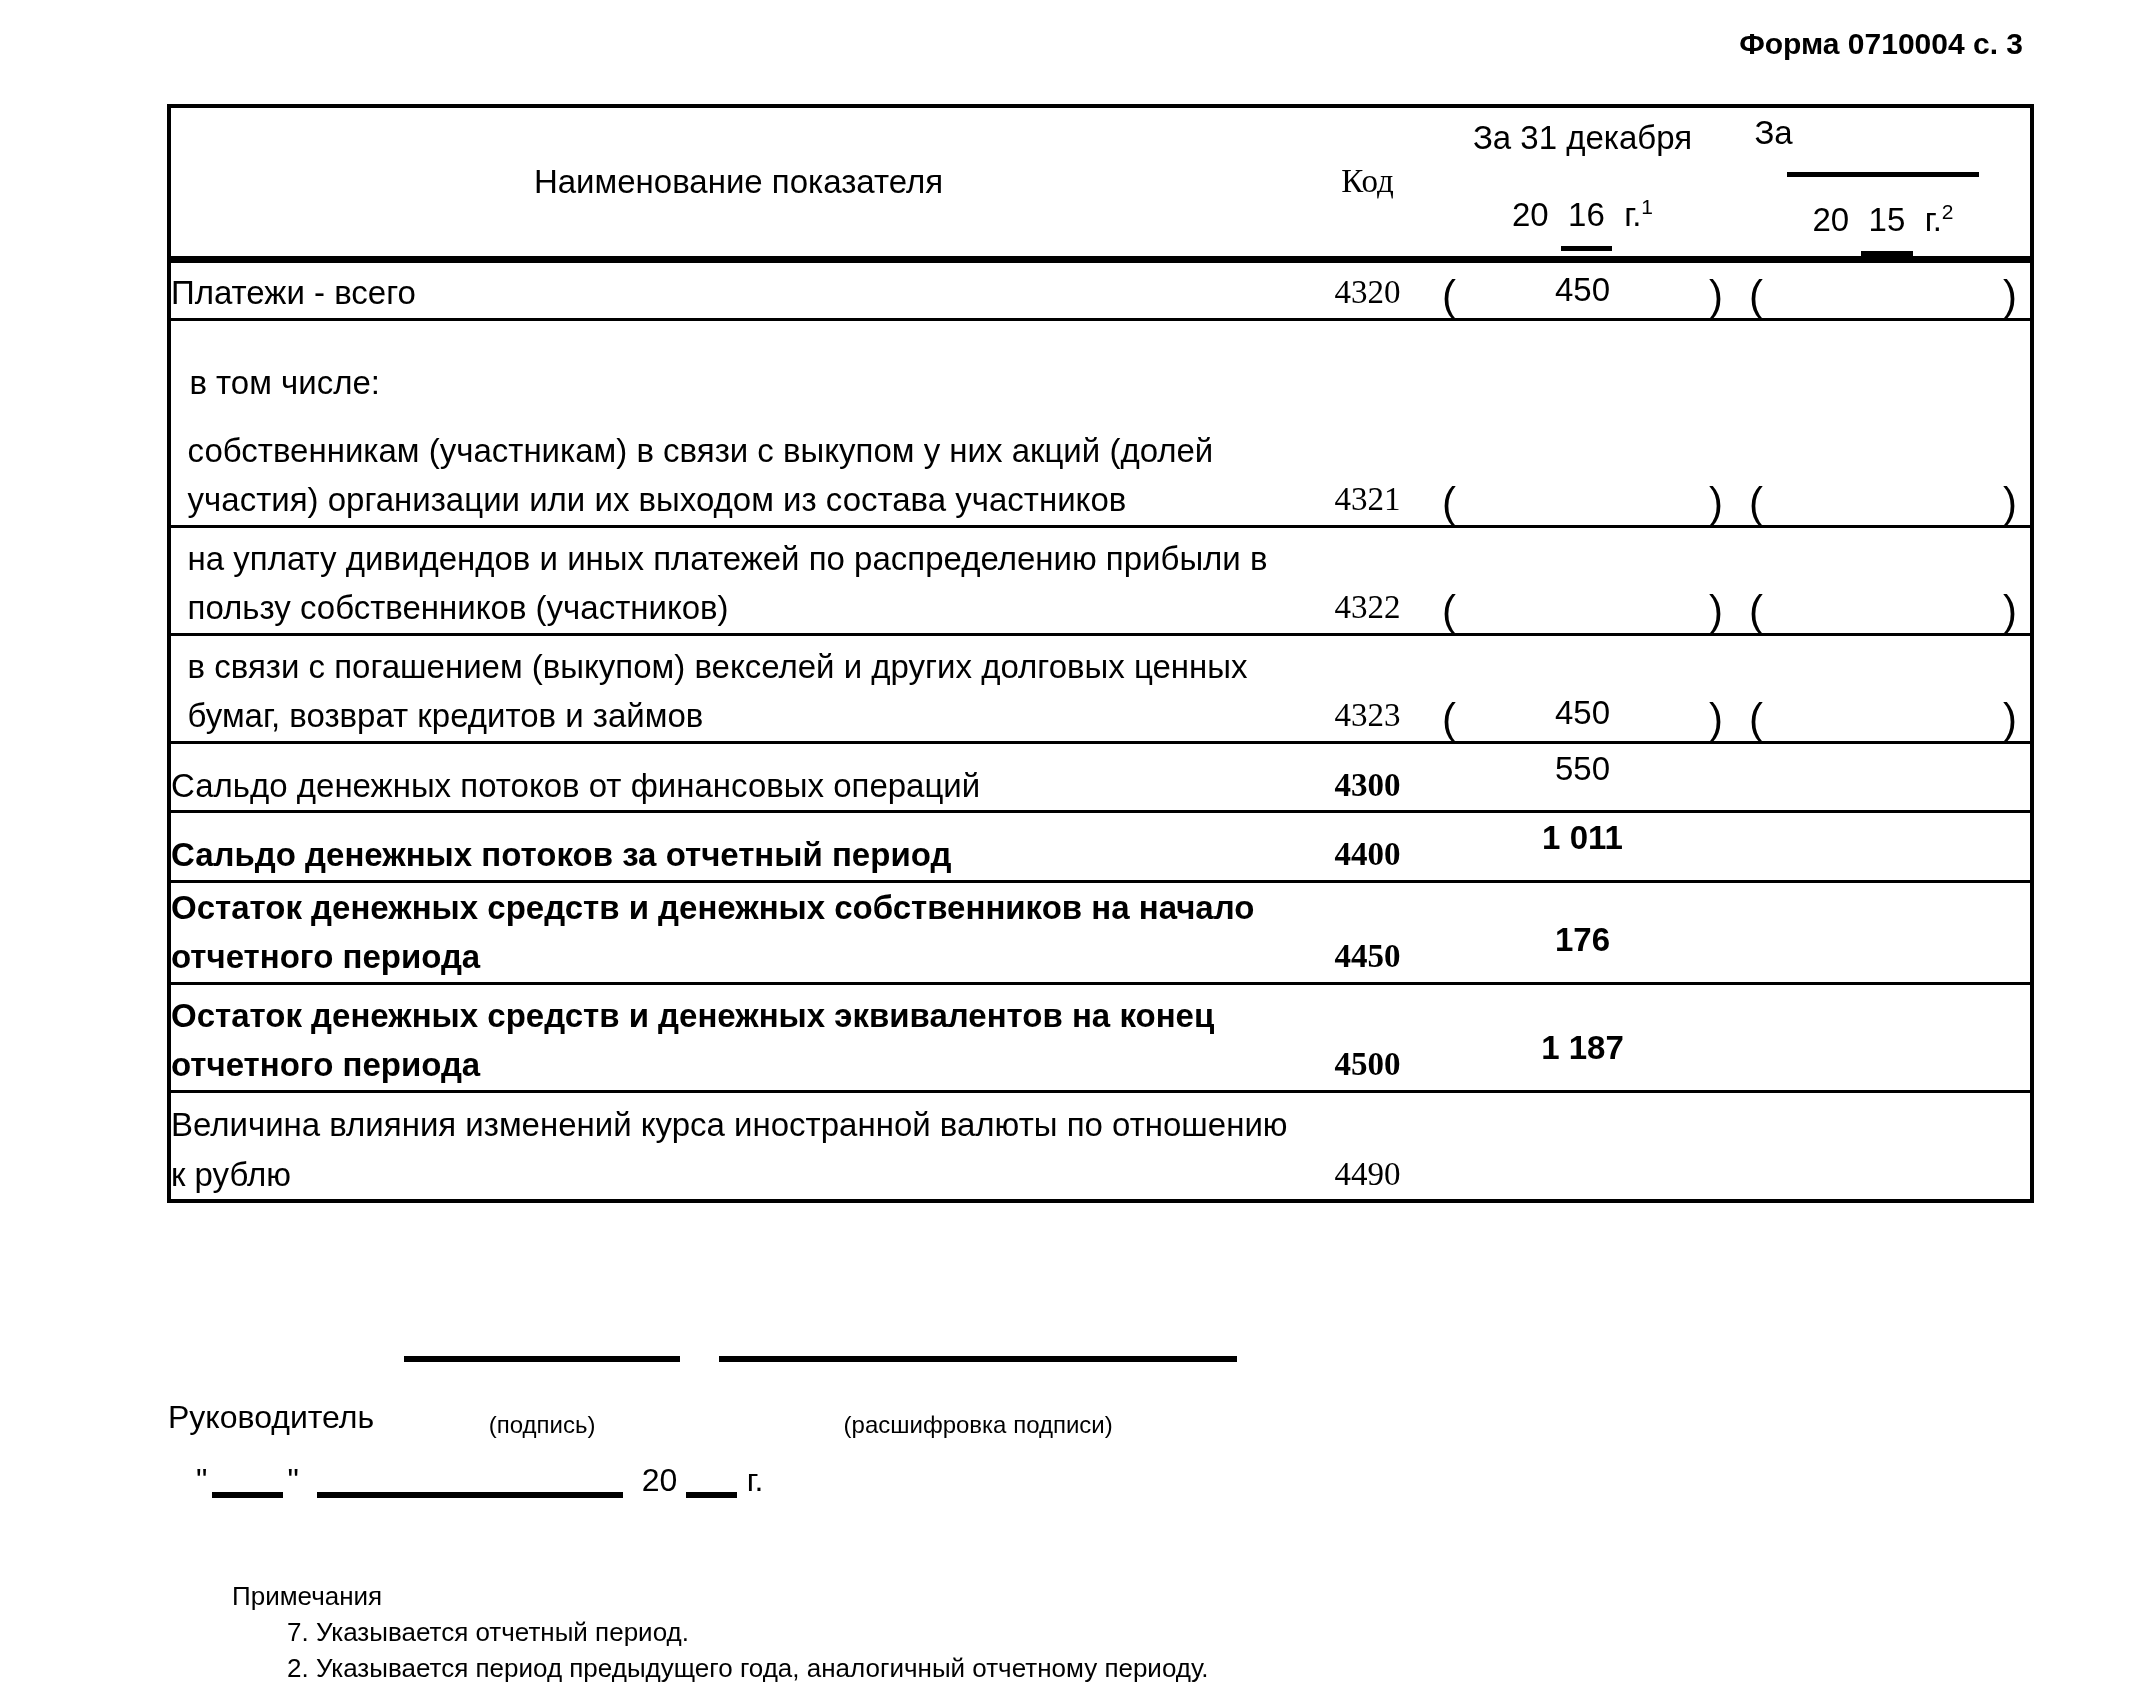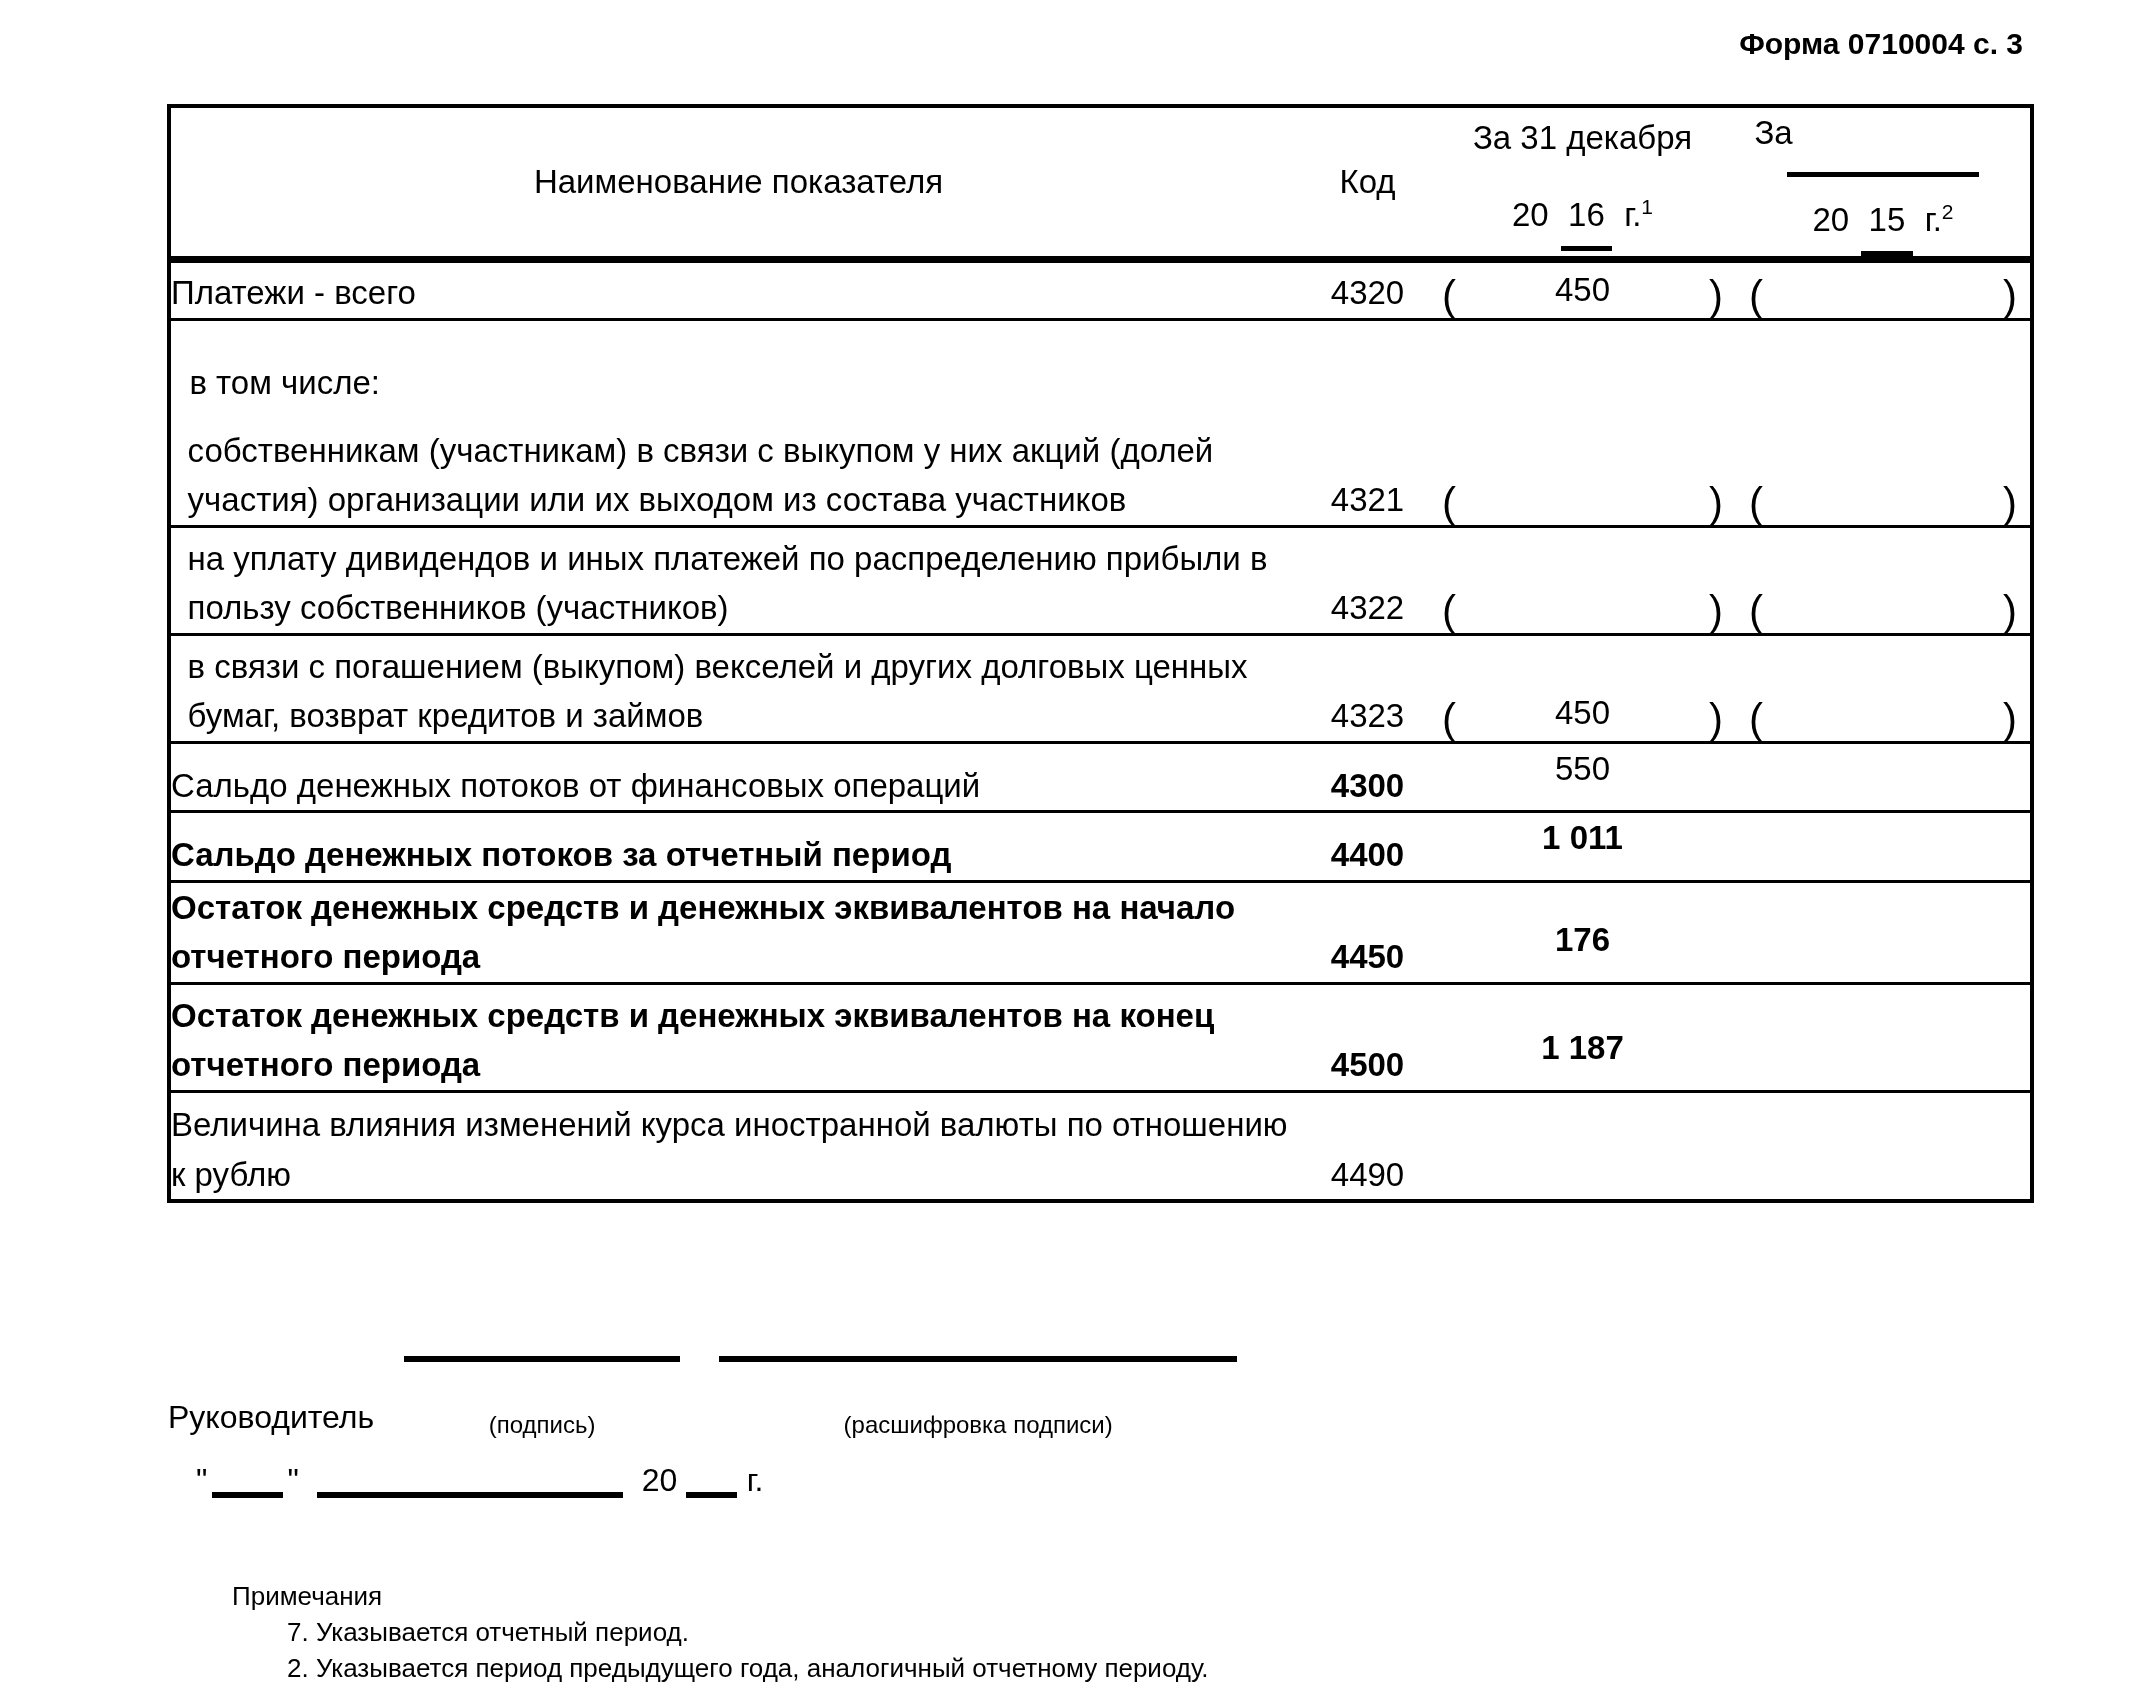--- a/index.html
+++ b/index.html
@@ -10,21 +10,21 @@
   .form-label{position:absolute;top:27px;right:128px;font-size:30px;white-space:nowrap;font-weight:bold;}
 
   
   table.main{position:absolute;left:167px;top:104px;width:1863px;
              border-collapse:collapse;table-layout:fixed;
              border:4.6px solid #000;}
   table.main td,table.main th{box-sizing:border-box;font-size:33px;font-weight:normal;
              line-height:1.5;vertical-align:bottom;padding:0;border:0 solid #000;}
   
   .c-name{border-right:2.3px solid #000;}
-  .c-code{border-right:6.4px solid #000;}
+  .c-code{border-right:6.4px solid #000;font-family:Liberation Serif, serif;}
   .c-v1{border-right:5px solid #000;}
   
   tr.r td{border-bottom:3.2px solid #000;}
   tr.head th{border-bottom:7.4px solid #000;vertical-align:middle;text-align:center;}
   tr.r:last-child td{border-bottom:0;}
 
   th .l2{margin-top:27px;}
   .yr{display:inline-block;border-bottom:5.5px solid #000;padding:0 7.4px 6.4px 7.4px;margin:0 2.8px;}
   sup{font-size:21px;vertical-align:super;line-height:0;}
   .za-left{text-align:left;padding-left:18.4px;}
@@ -205,21 +205,21 @@
       <td class="c-code cdcell">4400</td>
       <td class="c-v1 vcell">
             <div class="vcenter">1 011</div>
           </td>
       <td class="vcell">
             <div class="vcenter"></div>
           </td>
     </tr>
 
     <tr class="r bold">
-      <td class="c-name nmcell" style="height:101px"><span>Остаток денежных средств и денежных эквивалентов на начало отчетного периода</span></td>
+      <td class="c-name nmcell" style="height:101px"><span>Остаток денежных средств и денежных собственников на начало отчетного периода</span></td>
       <td class="c-code cdcell">4450</td>
       <td class="c-v1 vcell">
             <div class="vcenter">176</div>
           </td>
       <td class="vcell">
             <div class="vcenter"></div>
           </td>
     </tr>
 
     <tr class="r bold">

